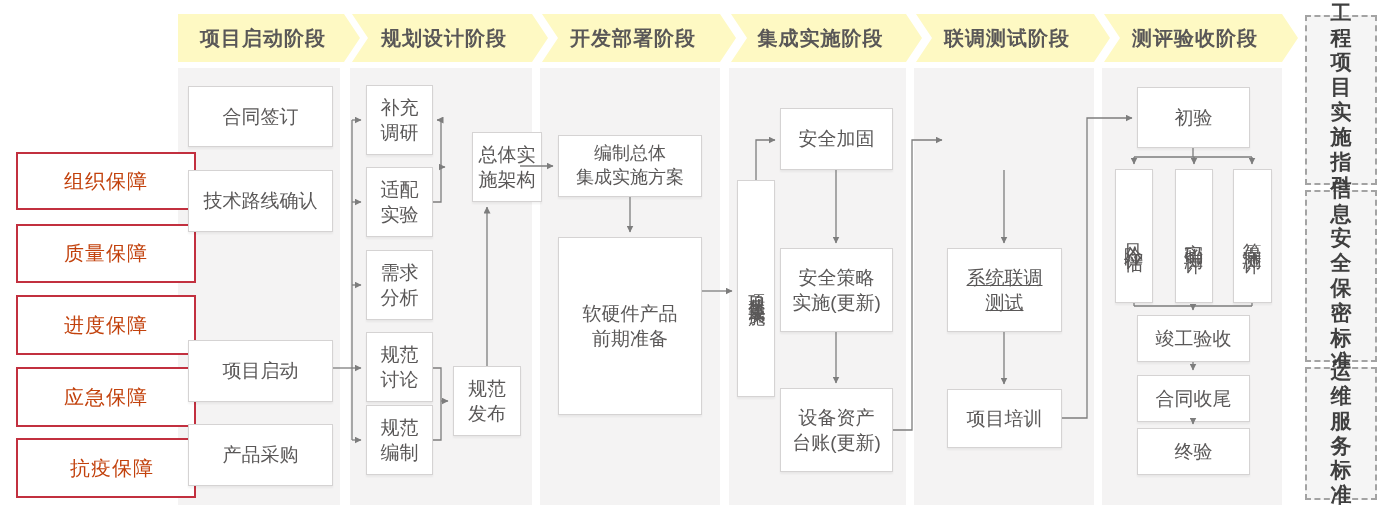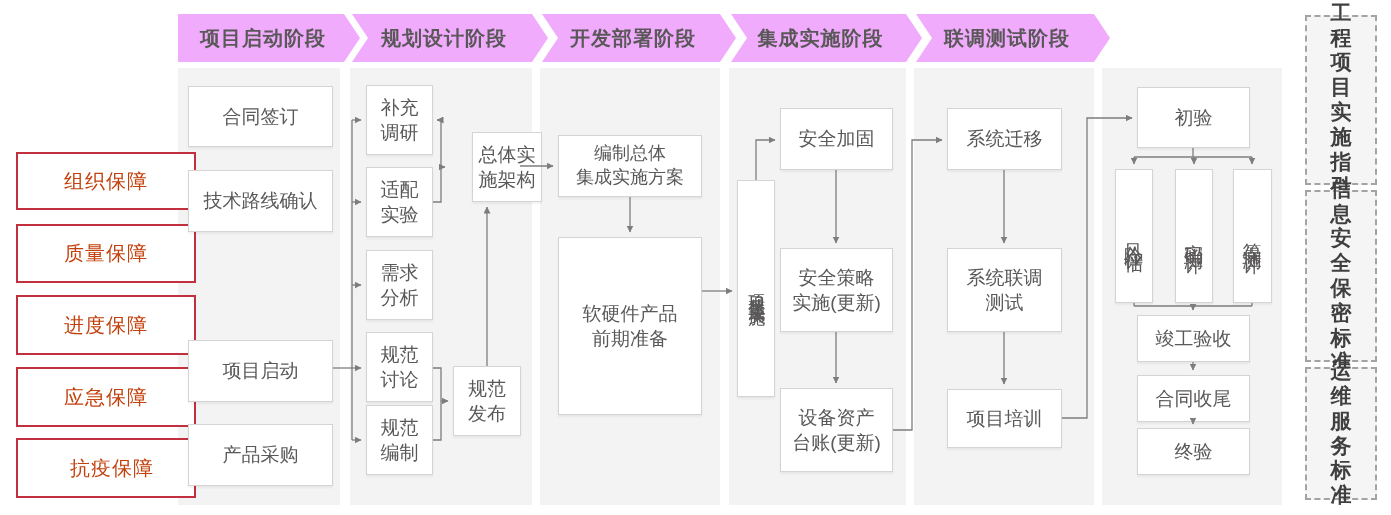--- a/index.html
+++ b/index.html
@@ -4,21 +4,21 @@
 <style>
   html,body{margin:0;padding:0;background:#fff;}
   .canvas{
     position:relative;width:1391px;height:515px;background:#ffffff;overflow:hidden;
     font-family:"Liberation Sans", sans-serif;
   }
   
   .col-band{position:absolute;top:68px;height:437px;background:#f4f3f3;}
   
   .phase-header{
-    position:absolute;top:14px;height:48px;background:#f0abfc;color:#595757;
+    position:absolute;top:14px;height:48px;background:#fef9c3;color:#595757;
     font-weight:bold;font-size:20px;display:flex;align-items:center;justify-content:center;
     letter-spacing:1px;padding-right:12px;box-sizing:border-box;
     clip-path:polygon(0 0, calc(100% - 16px) 0, 100% 50%, calc(100% - 16px) 100%, 0 100%, 16px 50%);
   }
   .phase-header.first{
     clip-path:polygon(0 0, calc(100% - 16px) 0, 100% 50%, calc(100% - 16px) 100%, 0 100%);
     padding-left:0;
   }
   
   .node{
@@ -63,20 +63,21 @@
   <div class="col-band" style="left:540px;width:180px;"></div>
   <div class="col-band" style="left:729px;width:177px;"></div>
   <div class="col-band" style="left:914px;width:180px;"></div>
   <div class="col-band" style="left:1102px;width:180px;"></div>
 
   <div class="phase-header first" style="left:178px;width:182px;">项目启动阶段</div>
   <div class="phase-header" style="left:352px;width:196px;text-align:right;">规划设计阶段</div>
   <div class="phase-header" style="left:542px;width:194px;">开发部署阶段</div>
   <div class="phase-header" style="left:731px;width:191px;">集成实施阶段</div>
   <div class="phase-header" style="left:916px;width:194px;">联调测试阶段</div>
+  <div class="phase-header" style="left:1104px;width:194px;">测评验收阶段</div>
 
   <div class="side-item" style="top:152px;height:58px;">组织保障</div>
   <div class="side-item" style="top:224px;height:59px;">质量保障</div>
   <div class="side-item" style="top:295px;height:60px;">进度保障</div>
   <div class="side-item" style="top:367px;height:60px;">应急保障</div>
   <div class="side-item" style="top:438px;height:60px;padding-left:12px;">抗疫保障</div>
 
   <div class="node" style="left:188px;top:86px;width:145px;height:61px;">合同签订</div>
   <div class="node" style="left:188px;top:170px;width:145px;height:62px;">技术路线确认</div>
   <div class="node" style="left:188px;top:340px;width:145px;height:62px;">项目启动</div>
@@ -102,22 +103,21 @@
   <div class="node" style="left:558px;top:237px;width:144px;height:178px;">软硬件产品
 前期准备</div>
 
   <div class="node vnode long" style="left:737px;top:180px;width:38px;height:217px;">项目整体集成实施</div>
   <div class="node" style="left:780px;top:108px;width:113px;height:62px;">安全加固</div>
   <div class="node" style="left:780px;top:248px;width:113px;height:84px;">安全策略
 实施(更新)</div>
   <div class="node" style="left:780px;top:388px;width:113px;height:84px;">设备资产
 台账(更新)</div>
 
-  <div class="node" style="left:947px;top:108px;width:115px;height:62px;">系统迁移</div>
-  <div class="node" style="left:947px;top:248px;width:115px;height:84px;">系统联调
+  <div class="node" style="left:947px;top:248px;width:115px;height:84px;text-decoration:underline;">系统联调
 测试</div>
   <div class="node" style="left:947px;top:389px;width:115px;height:59px;">项目培训</div>
 
   <div class="node" style="left:1137px;top:87px;width:113px;height:61px;">初验</div>
   <div class="node vnode" style="left:1115px;top:169px;width:38px;height:134px;">风险评估</div>
   <div class="node vnode" style="left:1175px;top:169px;width:38px;height:134px;">密码测评</div>
   <div class="node vnode" style="left:1233px;top:169px;width:39px;height:134px;">等保测评</div>
   <div class="node" style="left:1137px;top:315px;width:113px;height:47px;">竣工验收</div>
   <div class="node" style="left:1137px;top:375px;width:113px;height:47px;">合同收尾</div>
   <div class="node" style="left:1137px;top:428px;width:113px;height:47px;">终验</div>

